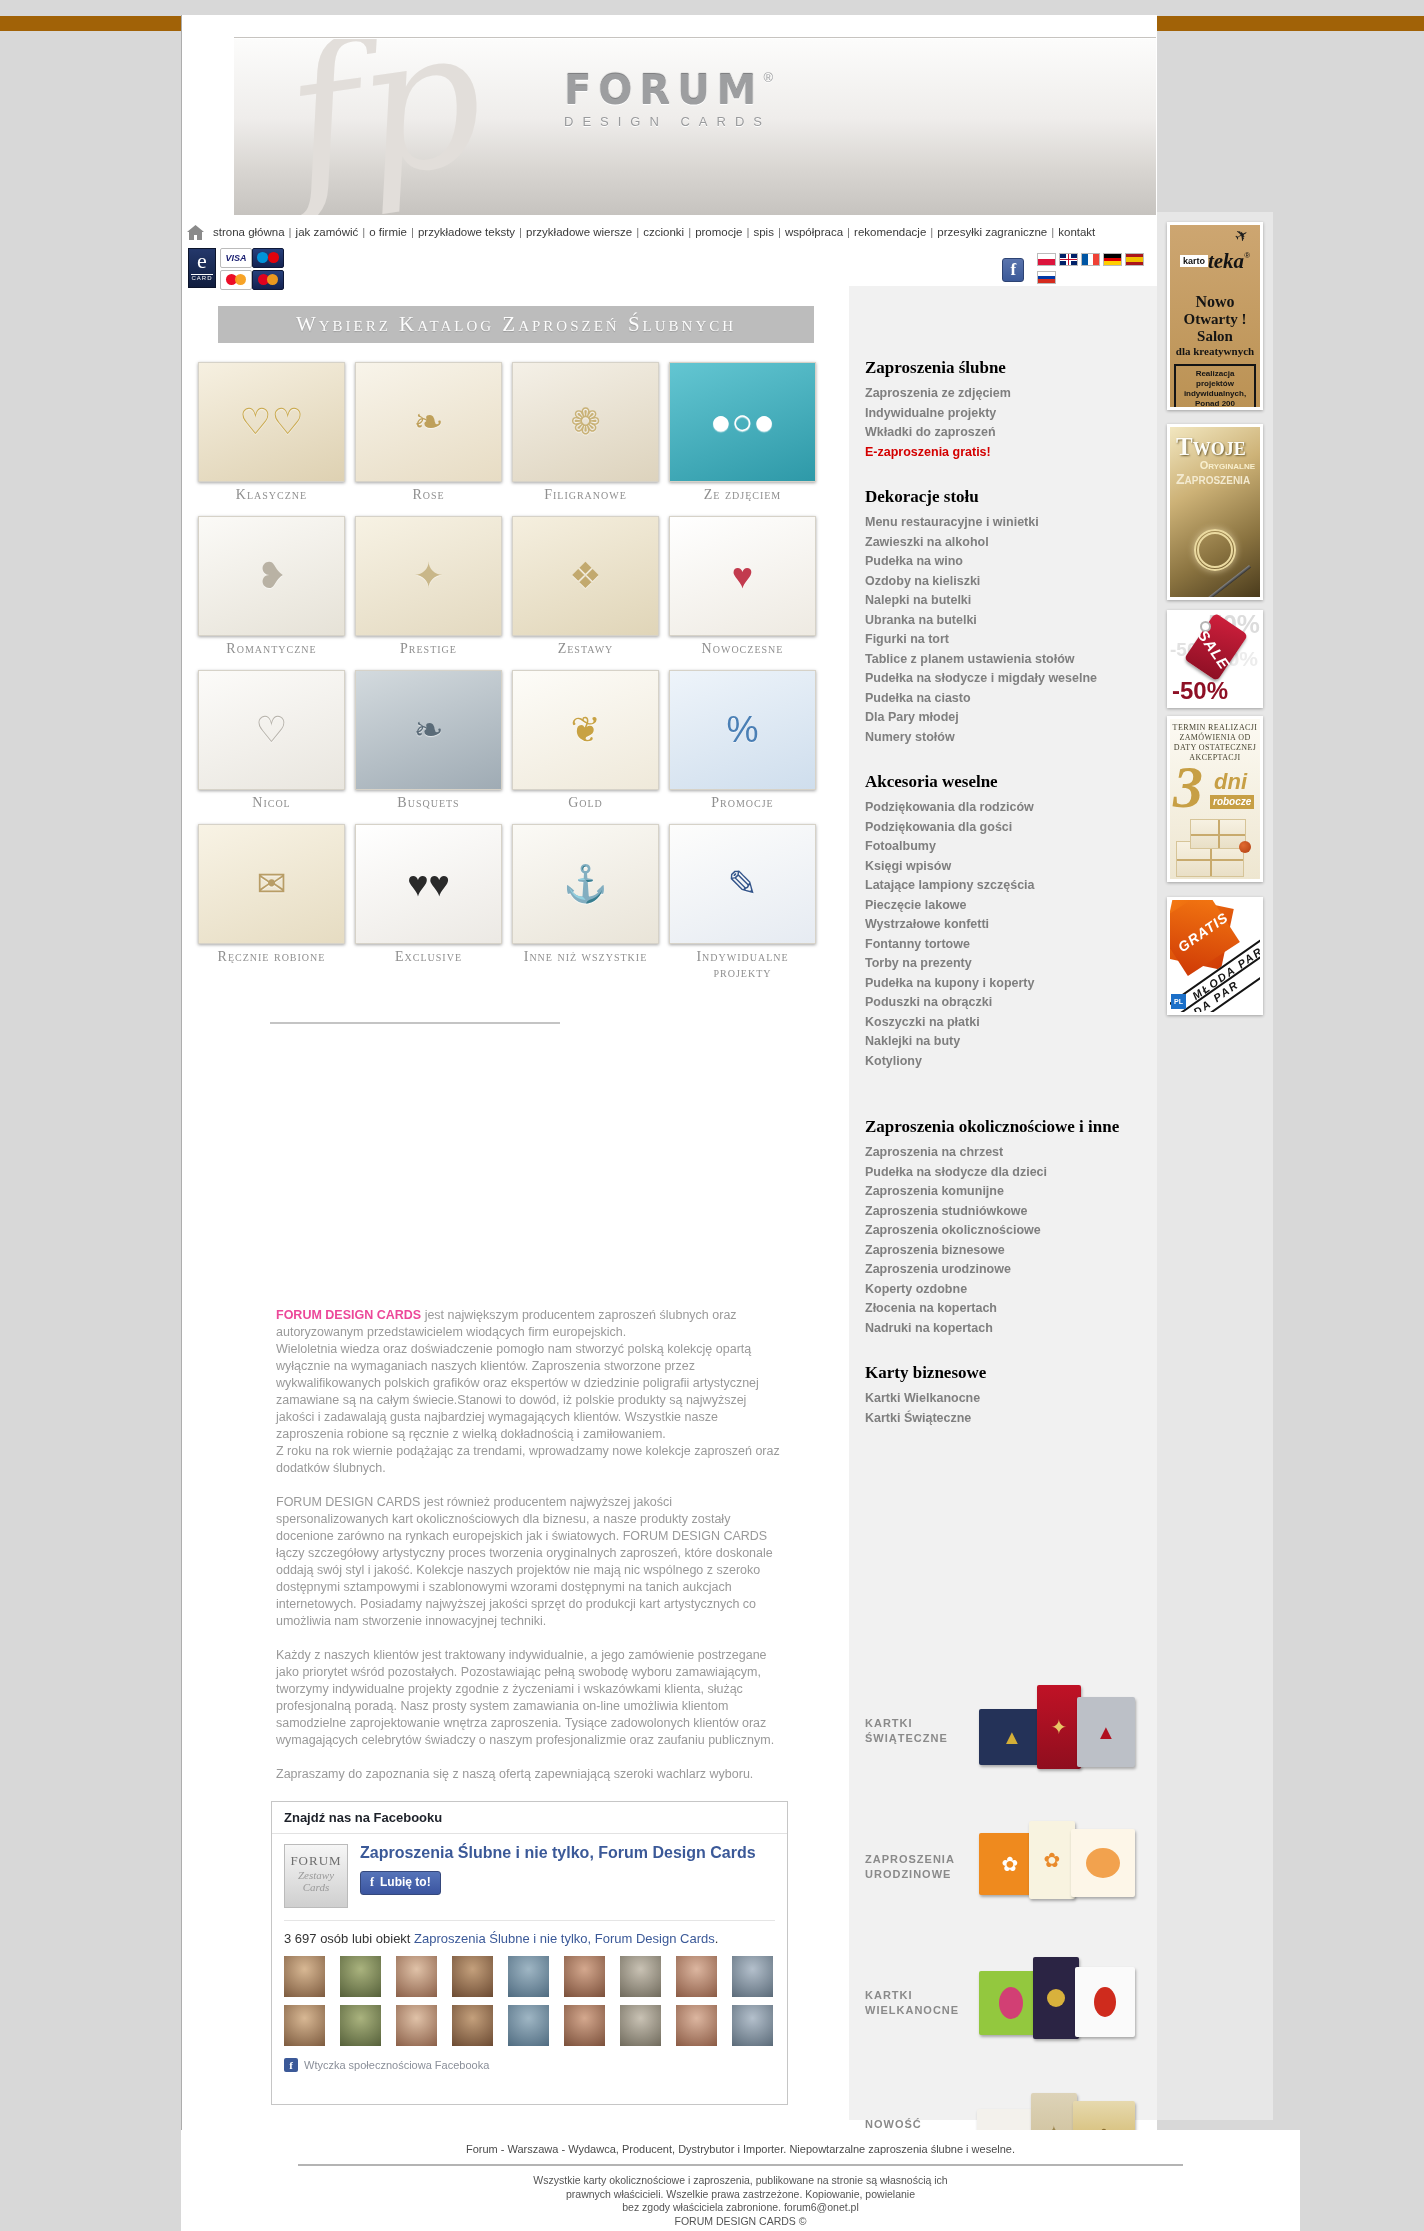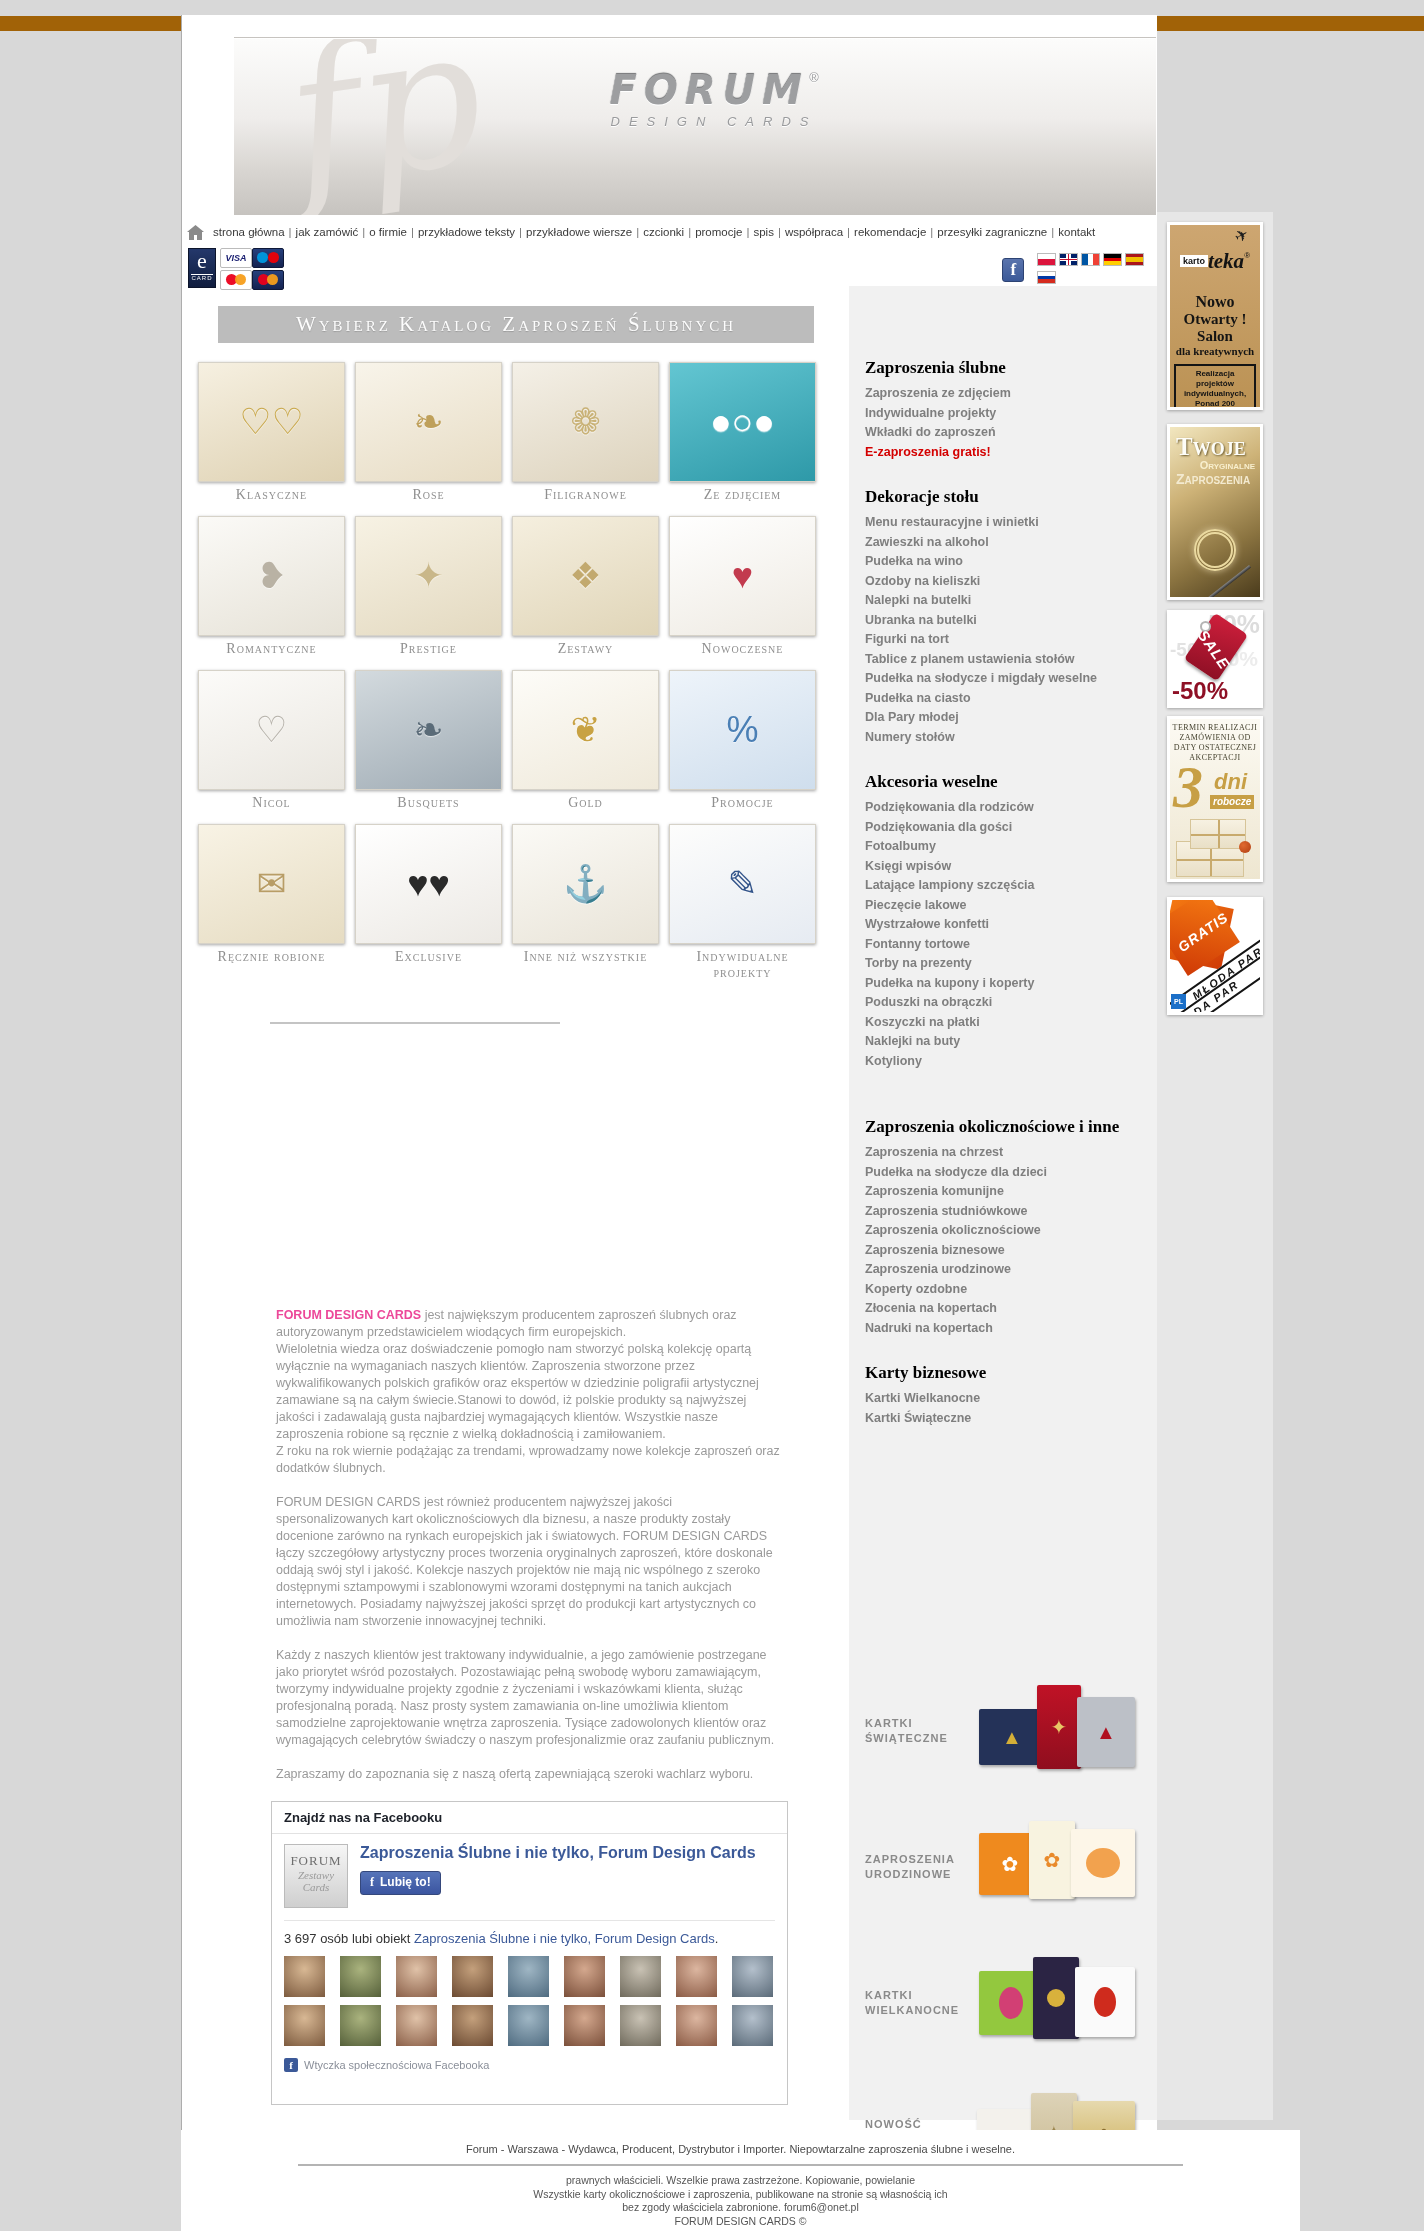--- a/index.html
+++ b/index.html
@@ -13,21 +13,21 @@
   
   .page{position:absolute;left:181px;top:15px;width:975px;height:2216px;background:#fff;
     border-left:1px solid #adadad;}
 
   
   .header{position:absolute;left:52px;top:21px;width:922px;height:176px;overflow:hidden;
     background:linear-gradient(#fcfcfb, #efedeb 45%, #d8d5d1 75%, #c6c3bf);
     border-top:3px double #fff;}
   .header-script{position:absolute;left:55px;top:-42px;font-family:"DejaVu Serif",serif;
     font-style:italic;font-size:190px;color:#e2deda;transform:rotate(-8deg);user-select:none;}
-  .logo{position:absolute;left:330px;top:28px;width:300px;text-align:center;font-style:italic;}
+  .logo{position:absolute;left:330px;top:28px;width:300px;}
   .logo-main{font-family:"DejaVu Sans",sans-serif;font-weight:bold;font-size:40px;letter-spacing:7px;
     color:#9d9ea0;text-shadow:0 1px 0 #fff,0 -1px 1px #737476;}
   .logo-reg{font-size:13px;vertical-align:22px;color:#9d9ea0;text-shadow:0 1px 0 #fff;}
   .logo-sub{margin-top:1px;font-size:13px;letter-spacing:9px;color:#9a9b9d;
     text-shadow:0 1px 0 #fff;}
   .tagline{position:absolute;left:0;right:0;bottom:0;height:28px;line-height:28px;
     background:linear-gradient(#dcd9d6,#cbc8c4);text-align:center;font-size:14.5px;color:#585858;}
   .tagline .bullet{color:#444;margin:0 10px;text-shadow:0 1px 0 #fff;}
 
   
@@ -608,21 +608,21 @@
         <div class="gr-pl">PL</div>
       </div>
     </div>
 
   </div>
 
   <div class="footer">
     <div class="foot-line1">Forum - Warszawa - Wydawca, Producent, Dystrybutor i Importer. Niepowtarzalne zaproszenia ślubne i weselne.</div>
     <div class="foot-hr"></div>
     <div class="foot-legal">
+      <div>Wszystkie karty okolicznościowe i zaproszenia, publikowane na stronie są własnością ich</div>
       <div>prawnych właścicieli. Wszelkie prawa zastrzeżone. Kopiowanie, powielanie</div>
-      <div>Wszystkie karty okolicznościowe i zaproszenia, publikowane na stronie są własnością ich</div>
       <div>bez zgody właściciela zabronione. forum6@onet.pl</div>
       <div>FORUM DESIGN CARDS ©</div>
     </div>
     <div class="foot-domains" id="foot-domains"><a>karty-swiateczne.com</a><a>kartki-swiateczne.com</a><a>kartki-wielkanocne.com</a><a>laserowe-grawerowanie.com</a></div>
   </div>
 
 </div>
 
 </body></html>

